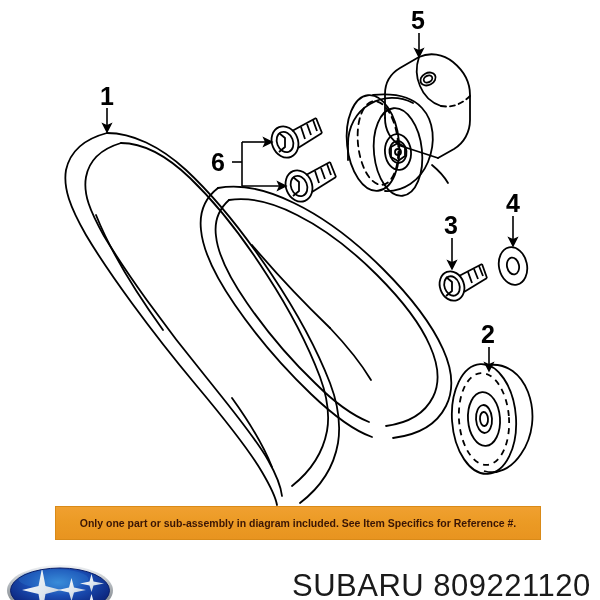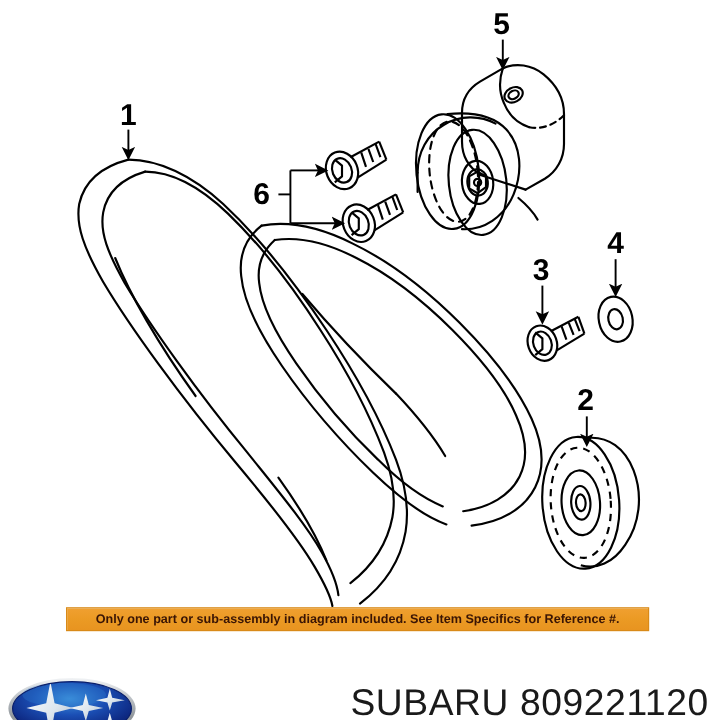--- a/index.html
+++ b/index.html
@@ -29,21 +29,21 @@
     font-size: 25px;
     color: #000000;
     line-height: 1;
     letter-spacing: -0.5px;
   }
   #disclaimer-banner {
     position: absolute;
     left: 55px;
     top: 506px;
     width: 486px;
-    height: 20px;
+    height: 34px;
     background: linear-gradient(to bottom, #f0a030 0%, #eb9a24 50%, #e89420 100%);
     border: 1px solid #d98a18;
     box-sizing: border-box;
     display: flex;
     flex-direction: column;
     align-items: center;
     justify-content: center;
     padding: 1px 6px;
   }
   .banner-line {

